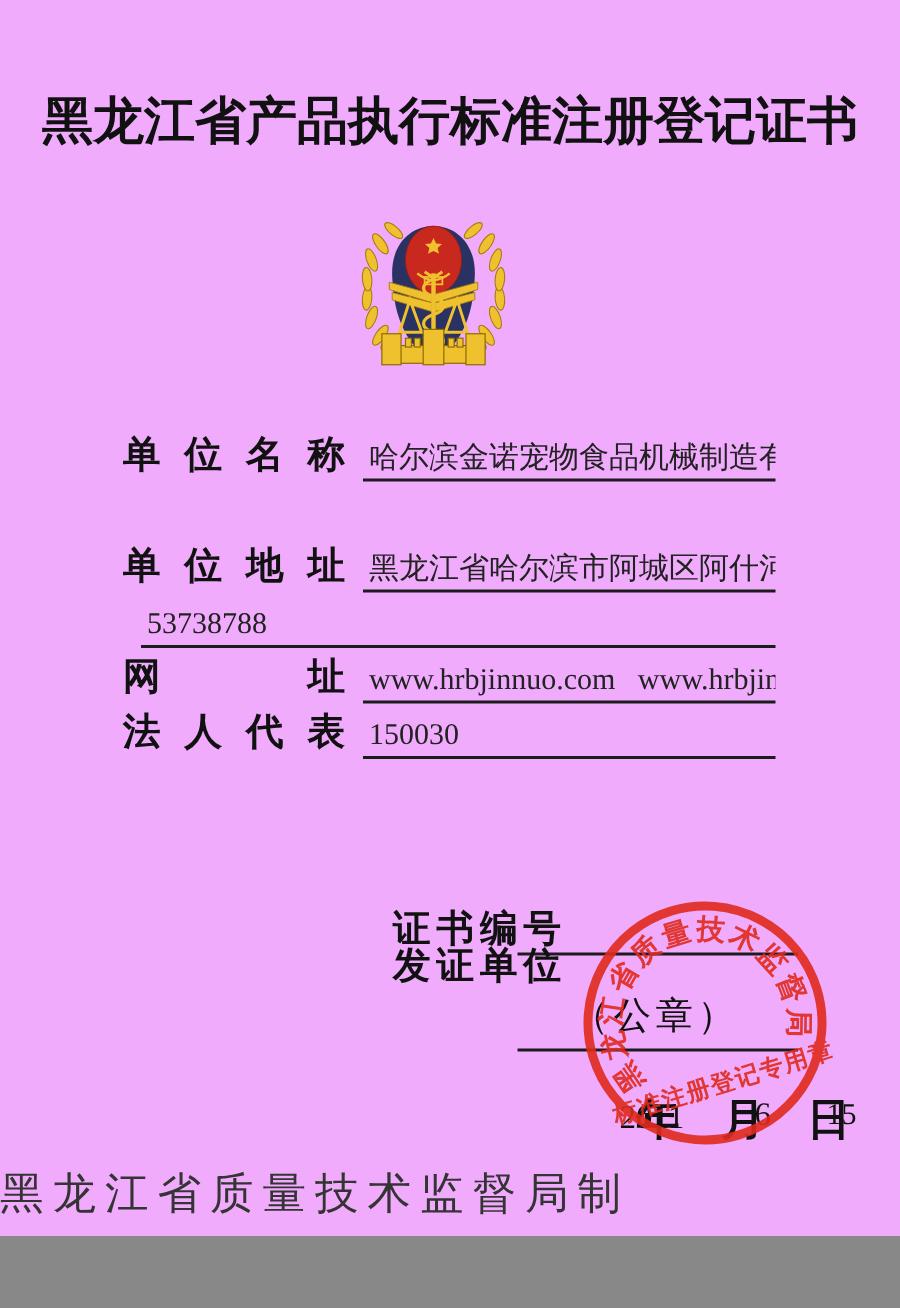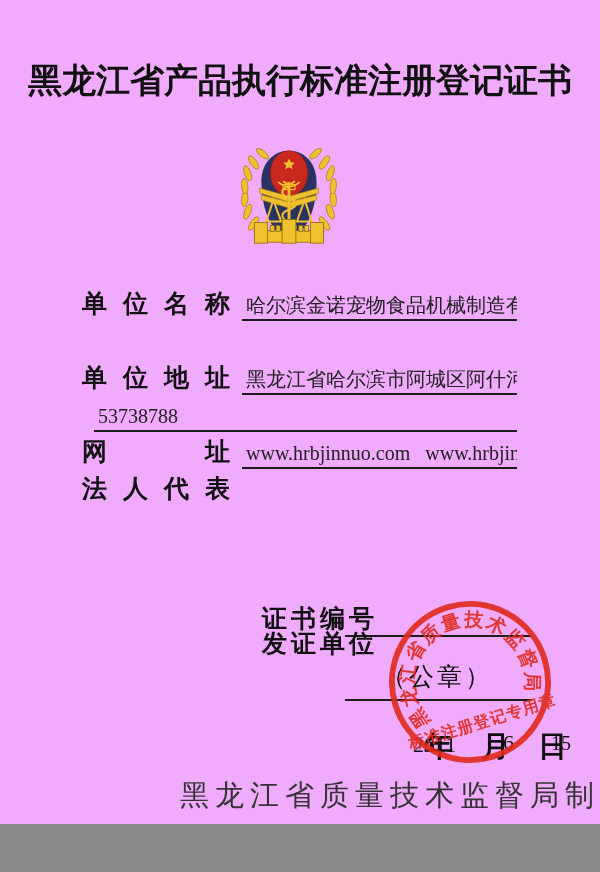--- a/index.html
+++ b/index.html
@@ -33,21 +33,21 @@
   }
   
   .abs{position:absolute;}
   .b-label{font-size:25px;font-weight:700;letter-spacing:4px;color:#111;}
   .b-line{border-top:2px solid #1c1c1c;height:0;}
   #issuer-value{font-size:25px;letter-spacing:3px;color:#111;}
   .date-num{font-size:22px;color:#111;margin-left:35px;}
   .date-unit{font-size:29px;font-weight:700;color:#111;}
   
   #footer{
-    position:absolute;top:776px;left:0;width:100%;text-align:right;
+    position:absolute;top:776px;left:0;width:100%;text-align:left;
     font-size:29px;letter-spacing:6px;color:#343434;font-weight:400;
   }
   
   #seal{position:absolute;left:370px;top:582px;width:200px;height:200px;opacity:.9;}
 </style>
 </head>
 <body>
 
 <div id="page">
 
@@ -117,20 +117,21 @@
     </div>
     <div class="field-row">
       <div class="field-value">53738788</div>
     </div>
     <div class="field-row">
       <div class="field-label">网址</div>
       <div class="field-value">www.hrbjinnuo.com   www.hrbjinnuo.net</div>
     </div>
     <div class="field-row">
       <div class="field-label">法人代表</div>
+      <div class="field-value">150030</div>
     </div>
   </div>
 
   <div class="abs b-label" style="left:262px;top:602px;">证书编号</div>
   <div class="abs b-line" style="left:345px;top:635px;width:187px;"></div>
 
   <div class="abs b-label" style="left:262px;top:627px;">发证单位</div>
   <div class="abs" id="issuer-value" style="left:381px;top:660px;">（公章）</div>
   <div class="abs b-line" style="left:345px;top:699px;width:187px;"></div>
 

